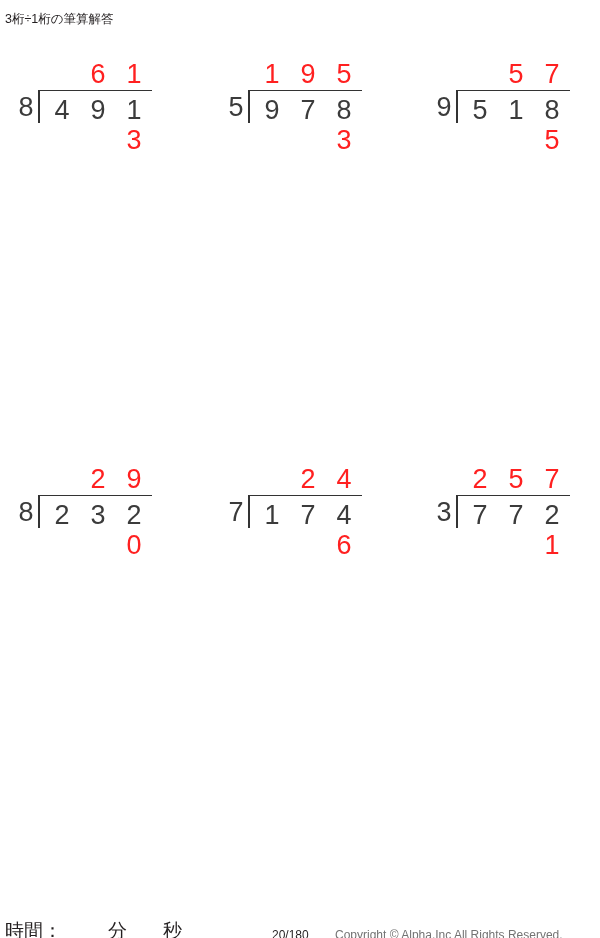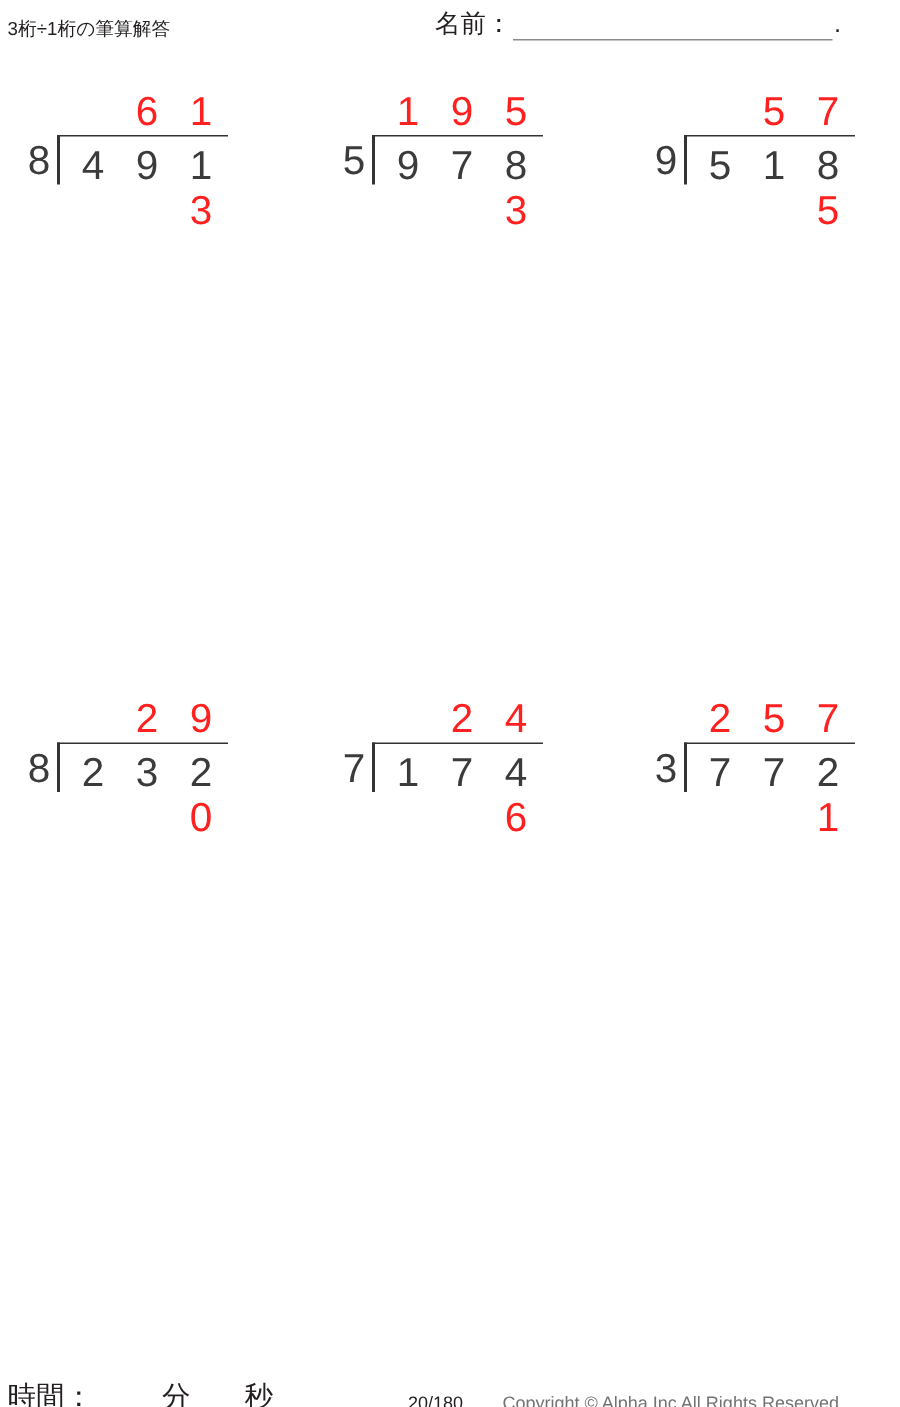--- a/index.html
+++ b/index.html
@@ -104,25 +104,20 @@
   }
 </style>
 </head>
 <body>
 
 <div class="page">
 
   <div class="header">
     <div class="title">3桁÷1桁の筆算解答</div>
 
-    <div class="name-block">
-      <span class="name-label">名前：</span>
-      <span class="name-line"></span>
-      <span class="name-dot">.</span>
-    </div>
   </div>
 
   <div class="problems">
     <div class="prow row1">
 
       <div class="problem pcol0">
         <div class="divisor">8</div>
         <div class="stack">
           <div class="quotient-row">
             <div class="cell q"></div>

